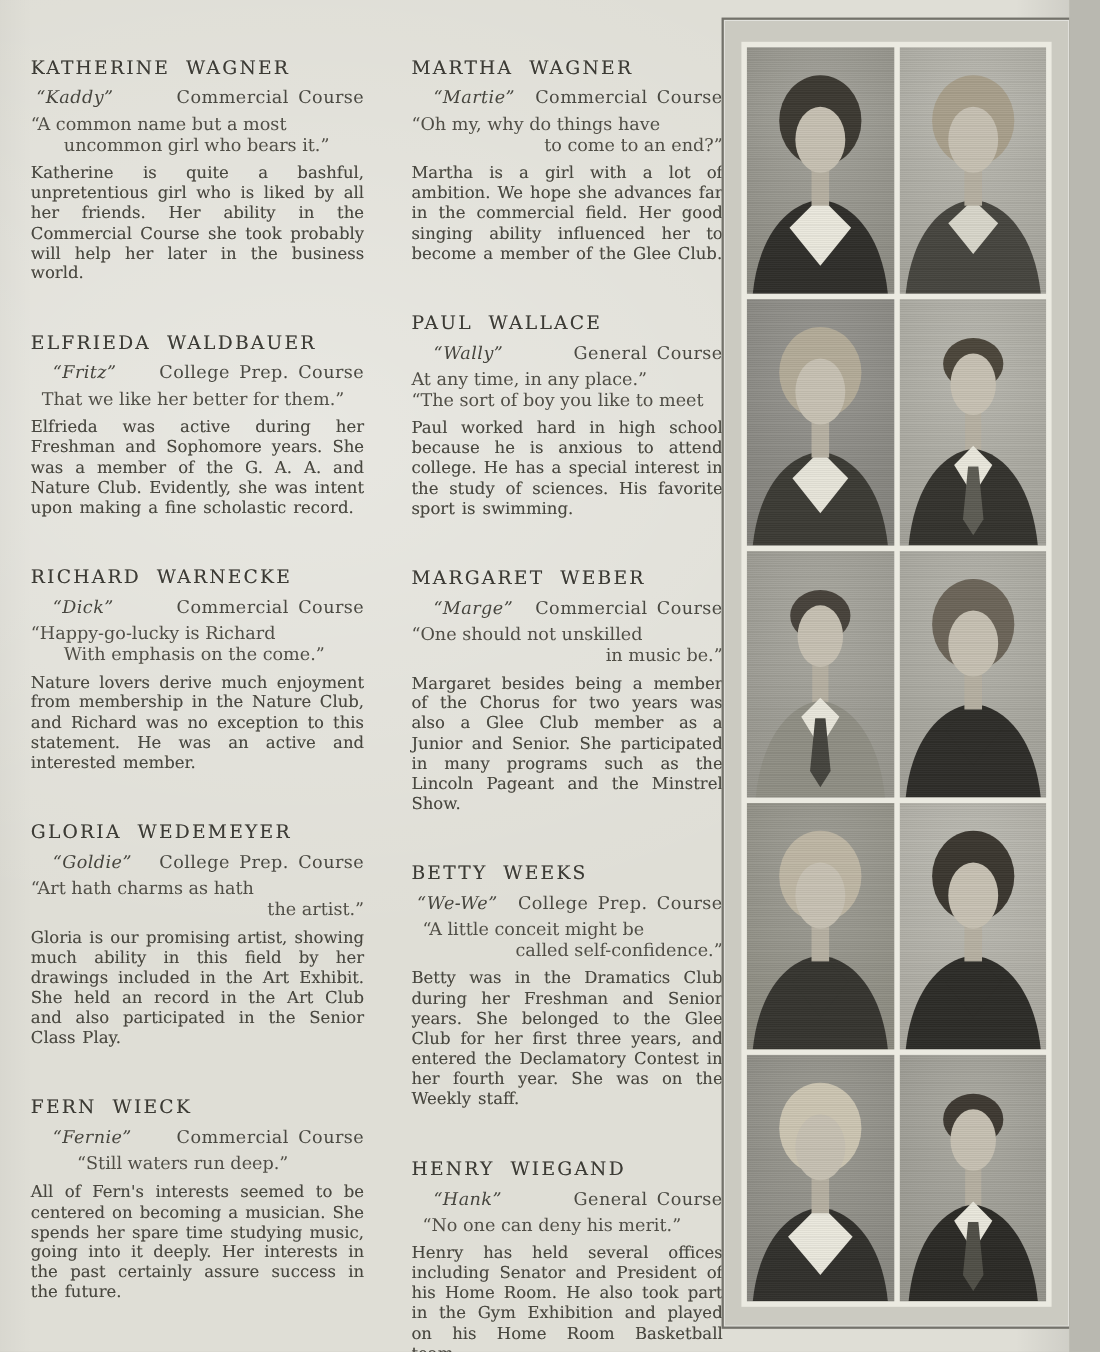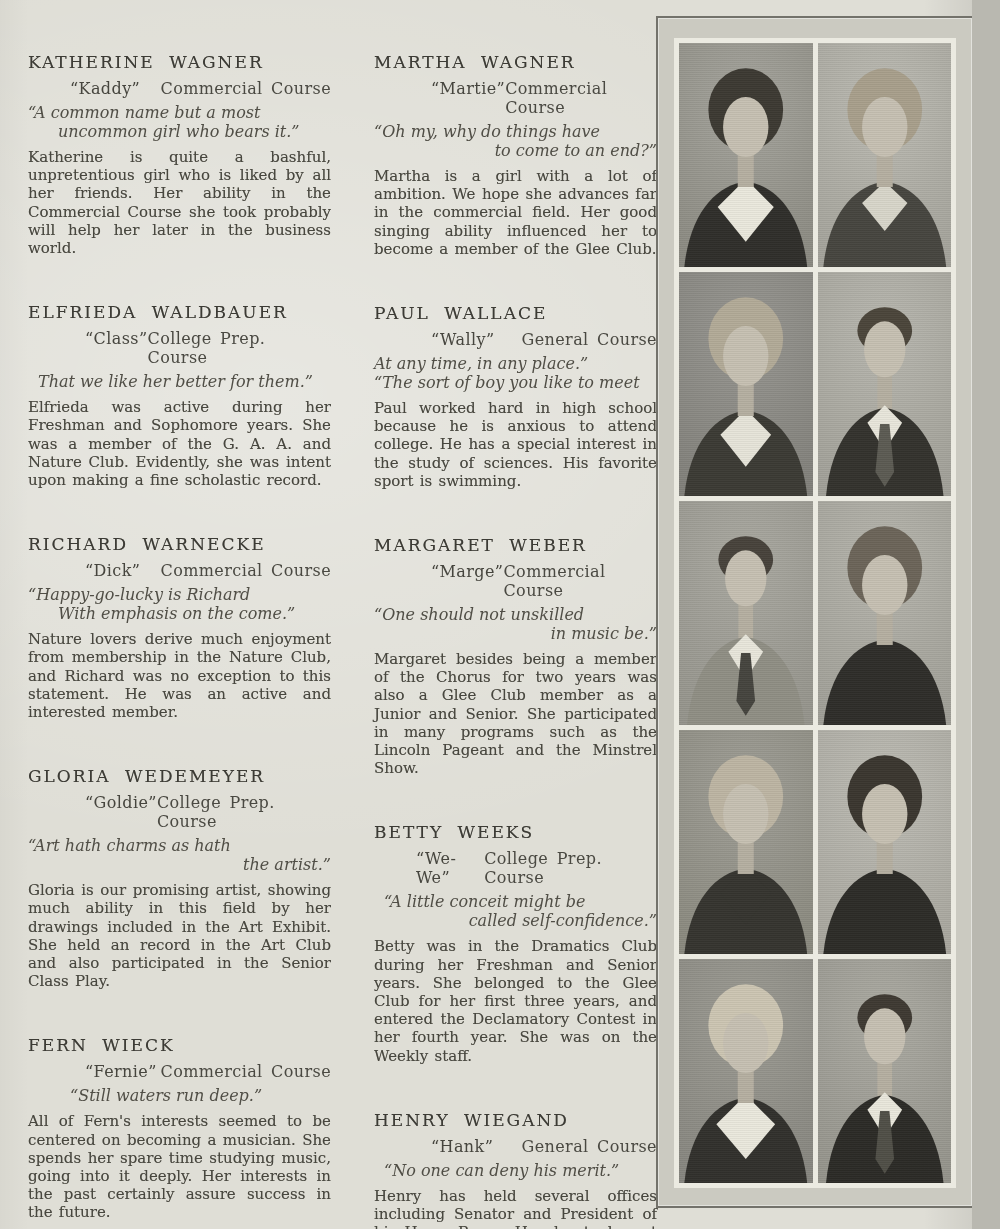--- a/index.html
+++ b/index.html
@@ -23,23 +23,23 @@
   .sname {
     font-size:17px; font-weight:400; color:#3c3b35;
     letter-spacing:2px; word-spacing:7px; margin-bottom:7px;
     text-shadow:0 0 0.5px rgba(60,59,53,0.45);
   }
   .nickline {
     display:flex; justify-content:space-between; align-items:baseline;
     padding-left:20px; margin-bottom:5px; font-size:16px;
   }
   .nickline.ns { padding-left:5px; }
-  .nick { letter-spacing:0.4px;margin-left:37px; }
+  .nick { font-style:italic; letter-spacing:0.4px; }
   .course { letter-spacing:0.4px; word-spacing:3px; color:#4a4942; }
-  .quote { font-style:italic; font-size:16px; line-height:19px; color:#504e46; margin-bottom:7px; }
+  .quote { font-size:16px; line-height:19px; color:#504e46; margin-bottom:7px; }
   .ql.qi { padding-left:30px; }
   .ql.qs { padding-left:10px; }
   .ql.qc { padding-left:42px; }
   .ql.qr { text-align:right; }
   .bio {
     font-size:15px; line-height:18.2px; text-align:justify;
     word-spacing:1.5px; color:#48473f;
     text-shadow:0 0 0.4px rgba(70,68,60,0.4);
   }
   
@@ -95,21 +95,21 @@
       <div class="quote">
         <div class="ql">“A common name but a most</div>
         <div class="ql qi">uncommon girl who bears it.”</div>
       </div>
       <p class="bio">Katherine is quite a bashful, unpretentious girl who is liked by all her friends.  Her ability in the Commercial Course she took probably will help her later in the business world.</p>
     </article>
 
     <article class="entry">
       <h2 class="sname">ELFRIEDA WALDBAUER</h2>
       <div class="nickline">
-        <span class="nick">“Class”</span>
+        <span class="nick">“Fritz”</span>
         <span class="course">College Prep. Course</span>
       </div>
       <div class="quote">
         <div class="ql qs">That we like her better for them.”</div>
       </div>
       <p class="bio">Elfrieda was active during her Freshman and Sophomore years. She was a member of the G. A. A. and Nature Club.  Evidently, she was intent upon making a fine scholastic record.</p>
     </article>
 
     <article class="entry">
       <h2 class="sname">RICHARD WARNECKE</h2>

